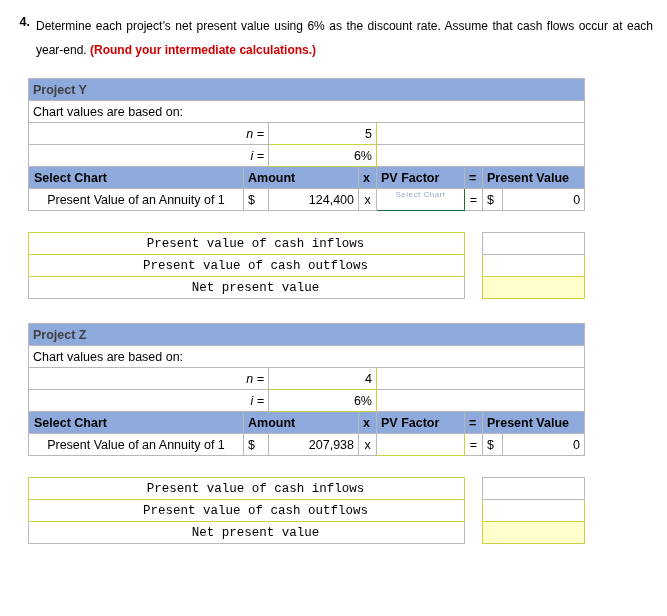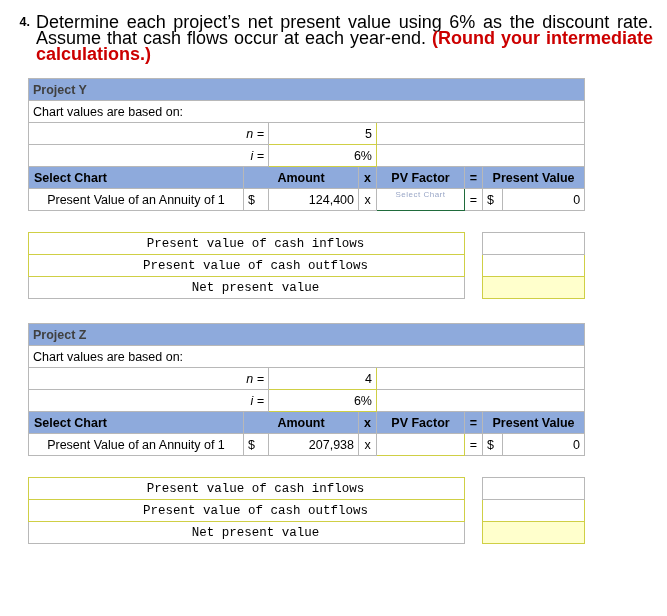--- a/index.html
+++ b/index.html
@@ -27,23 +27,23 @@
     font-weight: bold;
     font-size: 12.5px;
     width: 20px;
     text-align: right;
     flex: 0 0 auto;
     padding-right: 6px;
     line-height: 16px;
   }
   .q-text {
     flex: 1 1 auto;
-    line-height: 16px;
+    line-height: 24px;
     text-align: justify;
-    font-size: 18px;
+    font-size: 12px;
   }
   .q-red {
     color: #cc0000;
     font-weight: bold;
   }
 
   
   .sheet {
     margin: 16px 0 0 28px;
     width: 556px;
@@ -70,21 +70,20 @@
     border: 1px solid #b8b8b8;
   }
   .subtitle-row td {
     background: #ffffff;
     font-weight: normal;
     height: 22px;
   }
   .hdr-row td {
     background: #8eaadc;
     font-weight: bold;
-    text-align: center;
     height: 21px;
   }
   .hdr-left {
     text-align: left !important;
     padding-left: 5px !important;
   }
 
   
   .inp {
     background: #ffffff;

